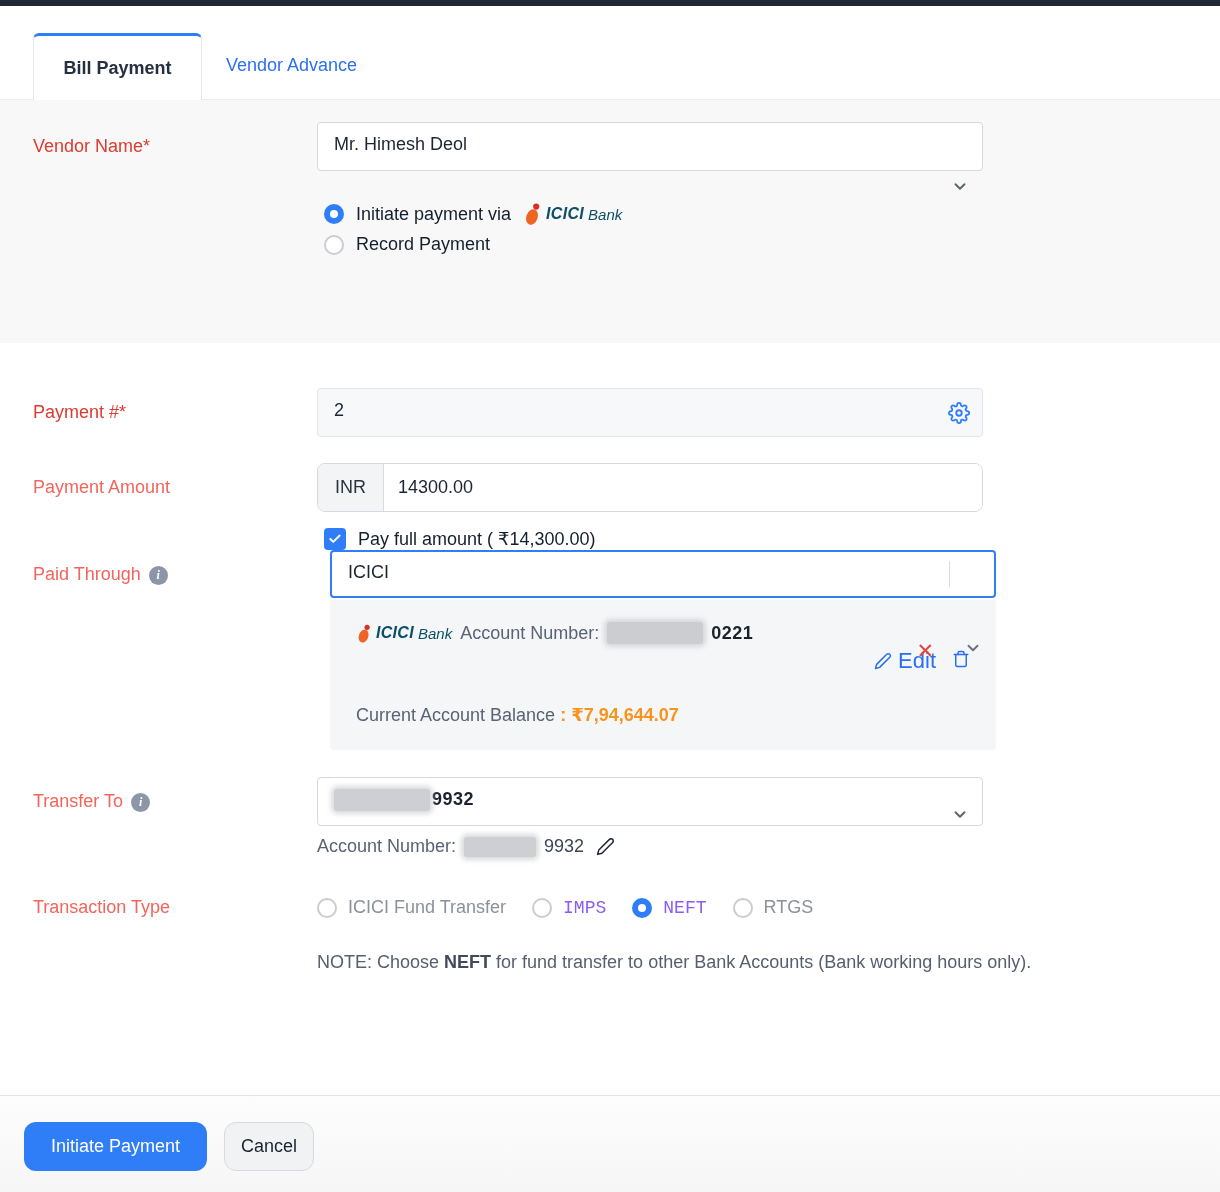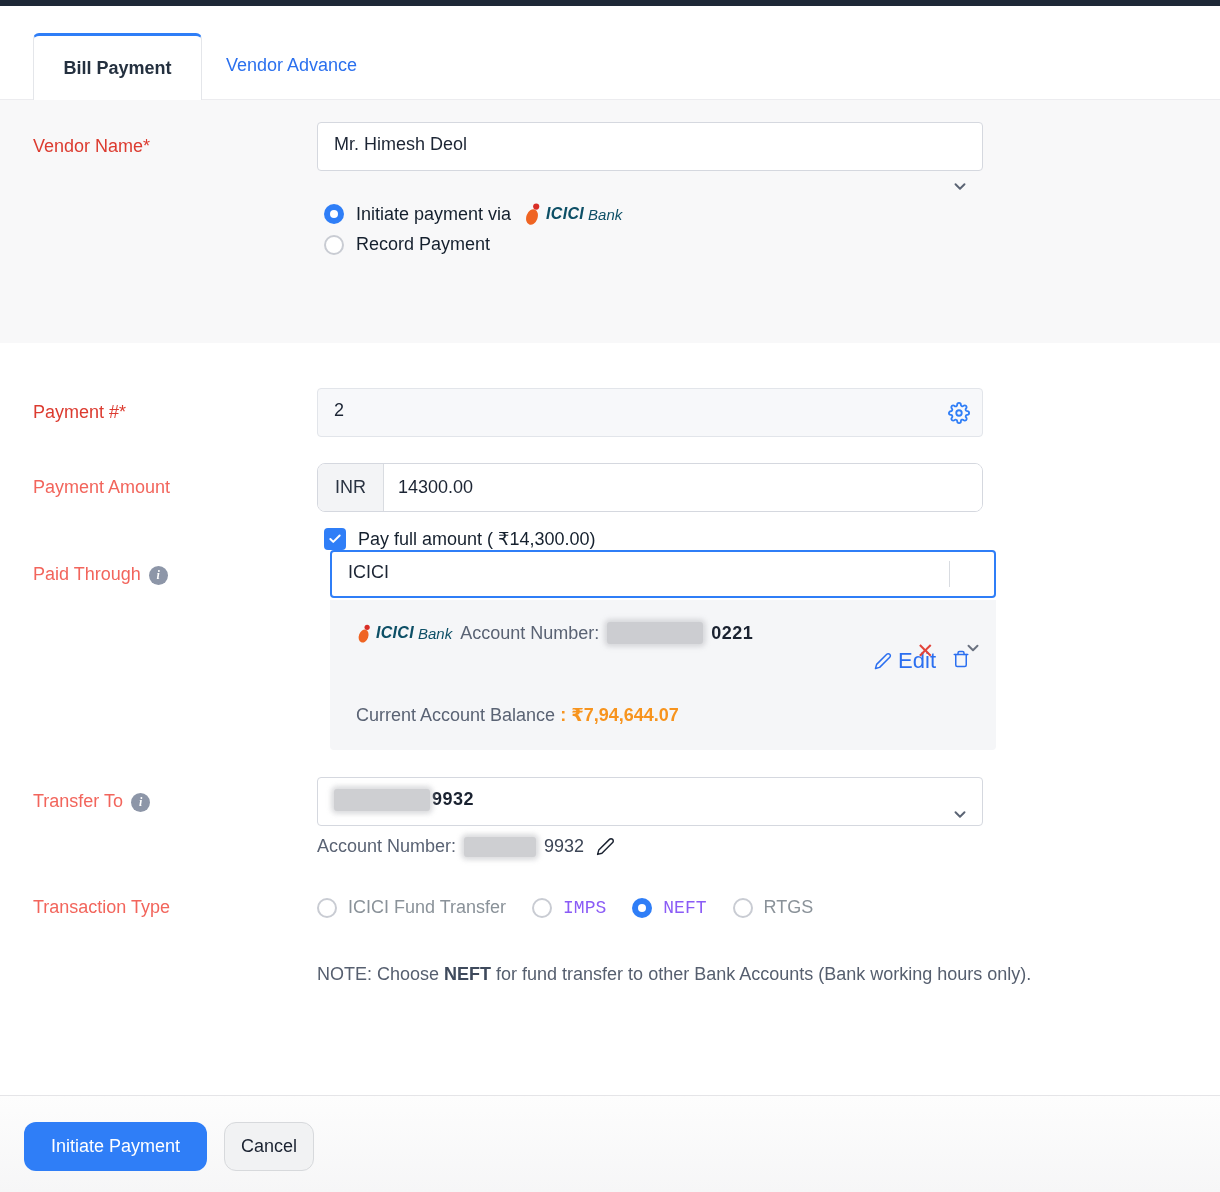--- a/index.html
+++ b/index.html
@@ -72,21 +72,21 @@
   .balance-amt { color:#f7941e; font-weight:bold; }
 
   .sub-note { display:flex; align-items:center; gap:8px; margin-top:10px; font-size:18px; color:#5a6374; }
   .sub-note .num { color:#3c4556; }
 
   
   .tt-row { display:flex; align-items:center; gap:14px; flex-wrap:nowrap; }
   .tt-opt { display:flex; align-items:center; gap:11px; margin-right:12px; }
   .tt-label-dark { font-size:18px; color:#8b5cf6;font-family:Liberation Mono, monospace; }
   .tt-label-dim { font-size:18px; color:#8a9299; }
-  .note-text { margin-top:40px; width:760px; font-size:18px; color:#565f6f; line-height:33px; }
+  .note-text { margin-top:28px; width:760px; font-size:18px; color:#565f6f; line-height:33px; }
   .note-text b { color:#3f4a5c; }
 
   
   .footer {
     position:absolute; left:0; right:0; bottom:0; height:97px;
     background:linear-gradient(#fdfdfd,#f6f6f7); border-top:1px solid #e5e5e8;
     padding:26px 0 0 24px; display:flex; align-items:flex-start; gap:17px;
   }
   .btn { height:49px; border-radius:12px; font-size:18px; display:inline-flex; align-items:center; justify-content:center; cursor:pointer; font-family:"Liberation Sans","DejaVu Sans",sans-serif; }
   .btn-primary { background:#2f7ef7; color:#ffffff; border:none; padding:0 27px; }

